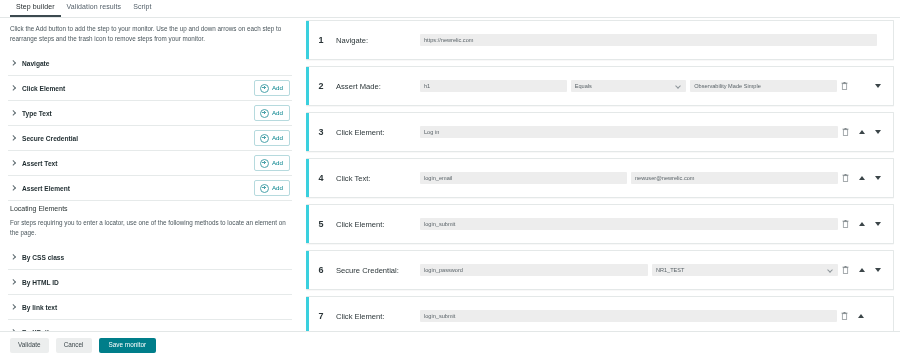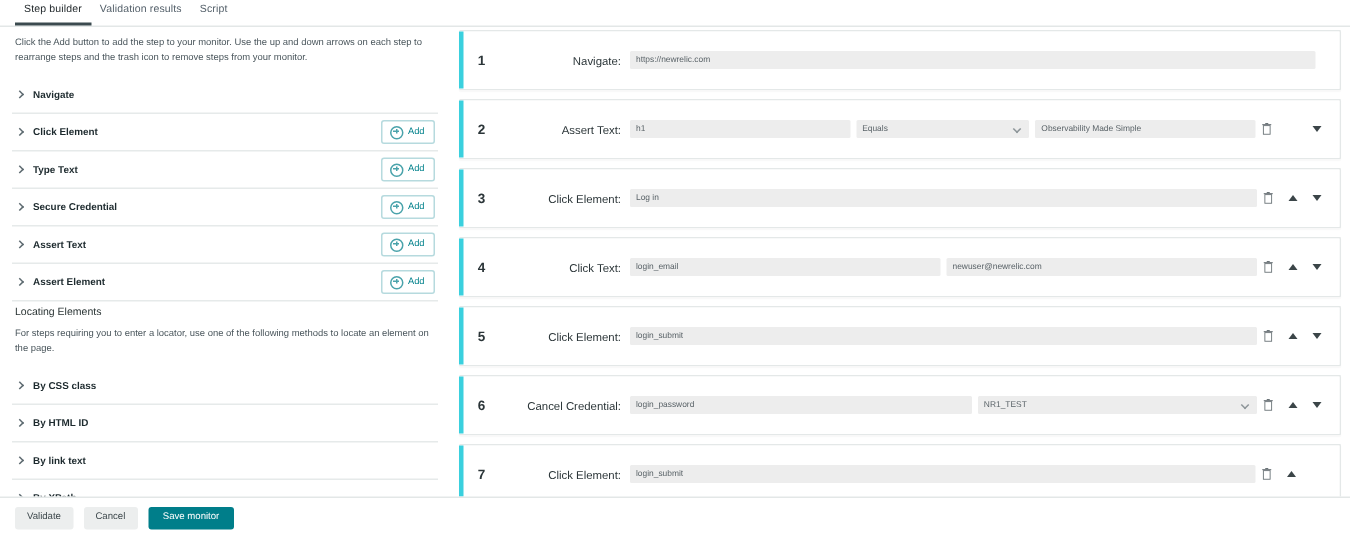--- a/index.html
+++ b/index.html
@@ -166,21 +166,21 @@
     width: 30px;
     text-align: center;
     font-size: 9px;
     font-weight: bold;
     color: #2b3538;
     flex: none;
   }
   .step-label {
     font-size: 7.6px;
     color: #2b3538;
-    text-align: right;
+    text-align: left;
     white-space: nowrap;
     flex: none;
     width: 84px;
     padding-right: 6px;
     box-sizing: border-box;
   }
   .fields {
     display: flex;
     align-items: center;
     gap: 4px;
@@ -398,21 +398,21 @@
       <div class="step-num">1</div>
       <div class="step-label">Navigate:</div>
       <div class="fields">
         <input class="fld grow" value="https://newrelic.com" style="">
       </div>
       <div class="actions"></div>
     </div>
 
     <div class="step">
       <div class="step-num">2</div>
-      <div class="step-label">Assert Text:</div>
+      <div class="step-label">Assert Made:</div>
       <div class="fields">
         <input class="fld half" value="h1" style="">
         <span class="select-wrap">
           <input class="fld" value="Equals" style="">
           <span class="sel-caret"></span>
         </span>
         <input class="fld half" value="Observability Made Simple" style="">
       </div>
       <div class="actions">
         <svg class="icon-btn trash" viewBox="0 0 14 16">
@@ -472,21 +472,21 @@
           <rect x="1" y="1.5" width="12" height="1.4" fill="#6b7478"></rect>
           <rect x="5" y="0" width="4" height="1.6" fill="#6b7478"></rect>
         </svg>
         <span class="caret-up"></span>
         <span class="caret-down"></span>
       </div>
     </div>
 
     <div class="step">
       <div class="step-num">6</div>
-      <div class="step-label">Cancel Credential:</div>
+      <div class="step-label">Secure Credential:</div>
       <div class="fields">
         <input class="fld half" value="login_password" style="">
         <span class="select-wrap">
           <input class="fld" value="NR1_TEST" style="">
           <span class="sel-caret"></span>
         </span>
       </div>
       <div class="actions">
         <svg class="icon-btn trash" viewBox="0 0 14 16">
           <rect x="2.5" y="3.5" width="9" height="11.5" fill="none" stroke="#6b7478" stroke-width="1.2"></rect>

